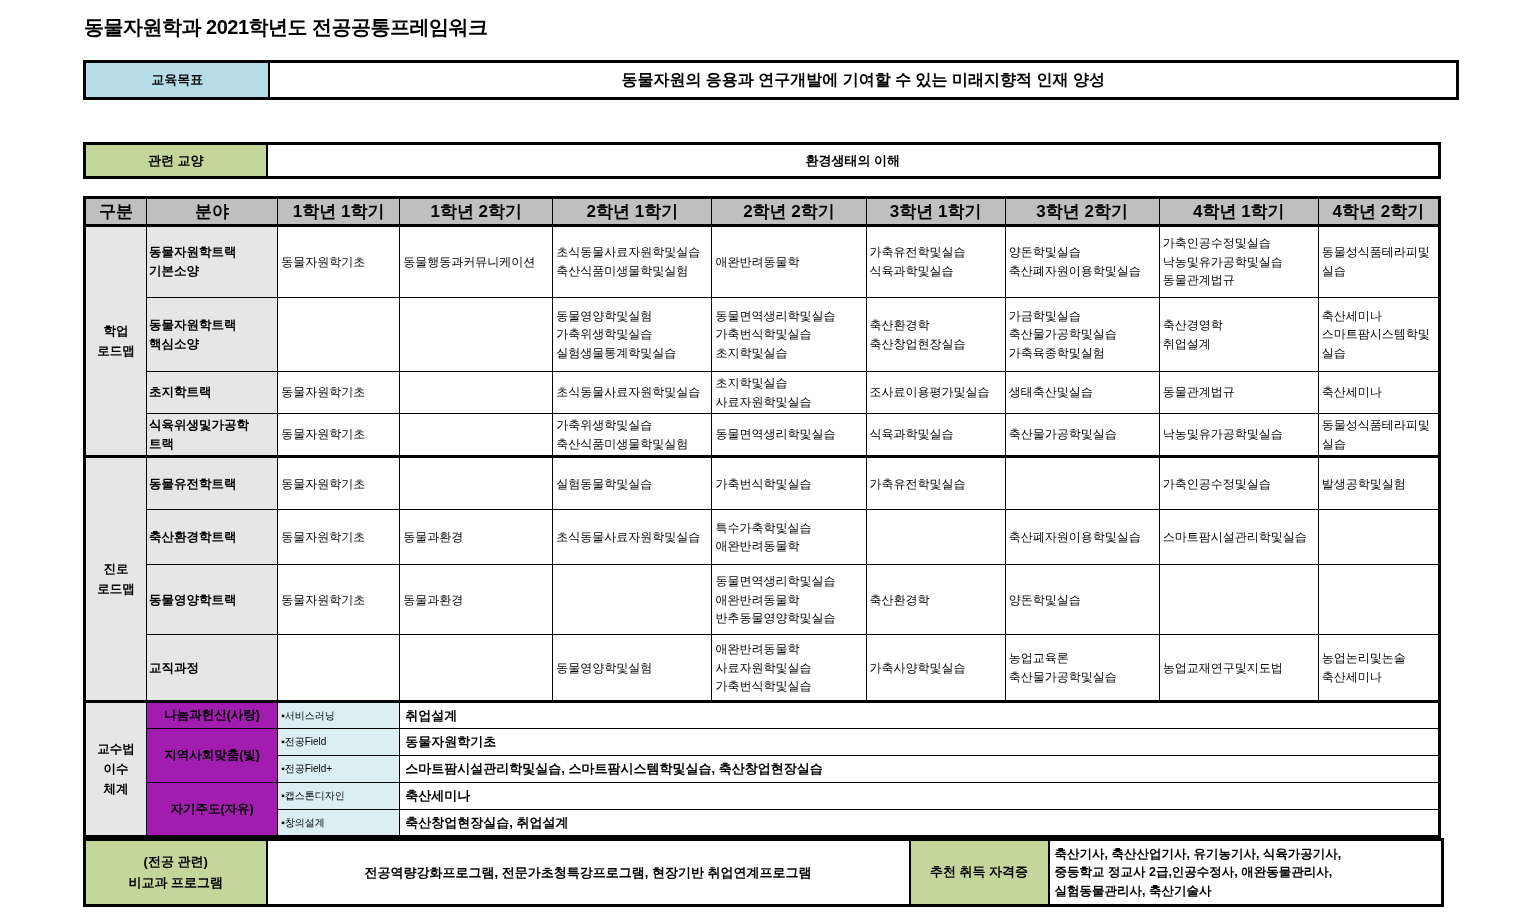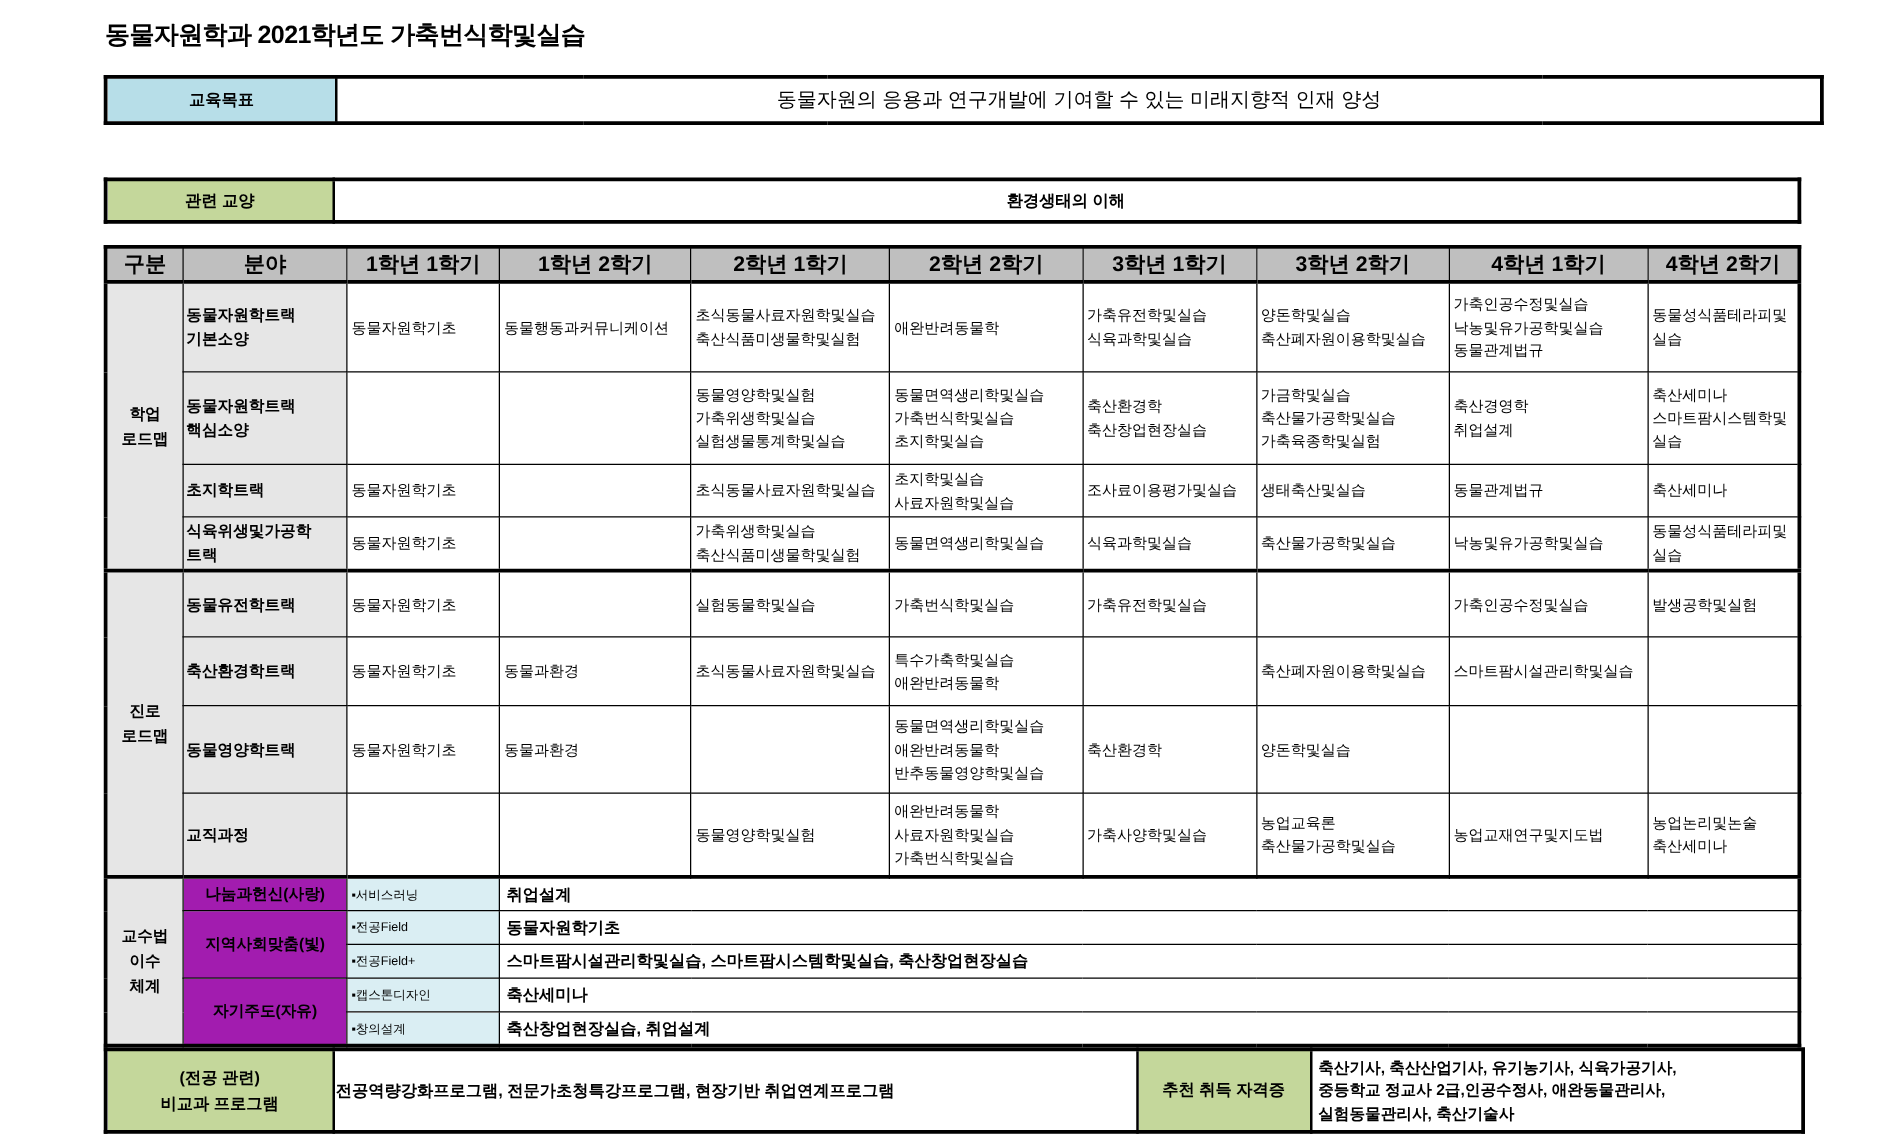--- a/index.html
+++ b/index.html
@@ -18,21 +18,21 @@
   table { border-collapse: collapse; table-layout: fixed; }
   td, th { overflow: hidden; }
 
   
   .box-top { position: absolute; left: 83px; top: 60px; width: 1376px; border: 3px solid #000; }
   .box-top td, .box-top th { border: 2px solid #000; padding: 2px 4px; text-align: center; vertical-align: middle; }
   .box-top tr.r1 { height: 37px; }
   .box-top tr.r2 { height: 30px; }
   .lbl-teal  { background: #b7dee8; font-weight: bold; font-size: 13px; }
   .lbl-blue  { background: #daeef3; font-weight: bold; font-size: 13px; }
-  .goal-value { background: #fff; font-weight: normal; font-size: 16px; }
+  .goal-value { background: #fff; font-weight: bold; font-size: 16px; }
   .credit-val { background: #fff; font-weight: bold; font-size: 13px; }
 
   .box-liberal { position: absolute; left: 83px; top: 142px; width: 1358px; border: 3px solid #000; }
   .box-liberal td { border: 2px solid #000; text-align: center; vertical-align: middle; }
   .box-liberal tr { height: 34px; }
   .lbl-green { background: #c4d79b; font-weight: bold; font-size: 13px; }
   .liberal-value { background: #fff; font-weight: bold; font-size: 13px; }
 
   
   .main-tbl { position: absolute; left: 83px; top: 196px; width: 1358px; border: 3px solid #000; }
@@ -58,27 +58,27 @@
   .cat-cell { background: #a21caf; font-weight: bold; font-size: 12.5px; text-align: center; }
   .method-cell { background: #daeef3; font-weight: normal; font-size: 10px; text-align: left; padding: 1px 3px; }
   .tvalue-cell { background: #fff; font-weight: bold; font-size: 13px; text-align: left; padding: 1px 5px; }
   .t-row { height: 27px; }
 
   
   .bottom-tbl { position: absolute; left: 83px; top: 838px; width: 1361px; border: 3px solid #000; padding-left: 48px; }
   .bottom-tbl td { border: 2px solid #000; vertical-align: middle; }
   .bottom-tbl tr { height: 66px; }
   .b-label { background: #c4d79b; font-weight: bold; font-size: 13px; text-align: center; white-space: pre-line; line-height: 1.6; }
-  .b-value-center { background: #fff; font-weight: bold; font-size: 13px; text-align: left; }
+  .b-value-center { background: #fff; font-weight: bold; font-size: 13px; text-align: center; }
   .b-value-left { background: #fff; font-weight: bold; font-size: 12.5px; text-align: left; padding: 2px 5px; white-space: pre-line; line-height: 1.45; }
 </style>
 </head>
 <body>
 
-<div class="page-title">동물자원학과 2021학년도 가축번식학및실습</div>
+<div class="page-title">동물자원학과 2021학년도 전공공통프레임워크</div>
 
 <table class="box-top">
   <colgroup>
     <col style="width:182px">
       <col style="width:195px">
       <col style="width:192px">
     <col style="width:191px">
       <col style="width:256px">
       <col style="width:116px">
       <col style="width:220px">

